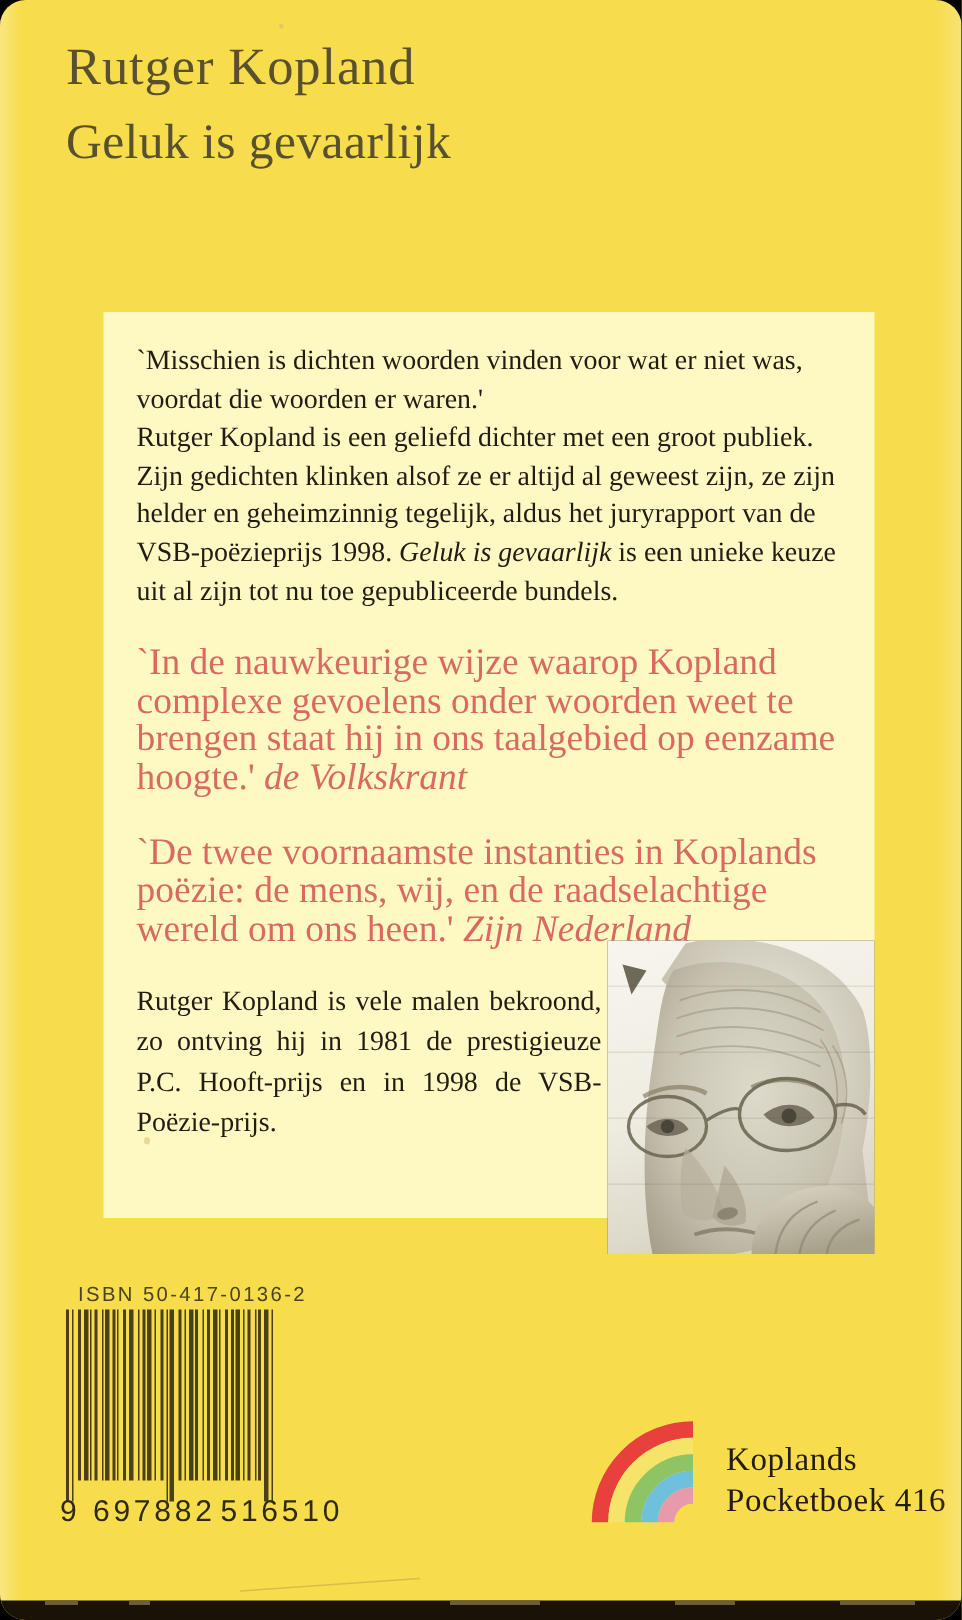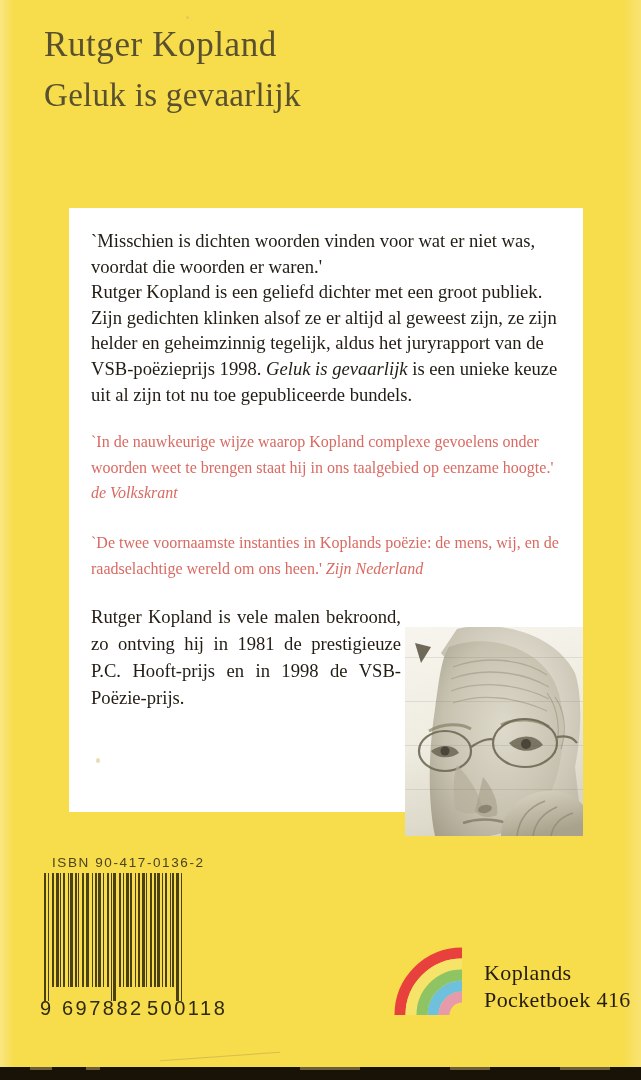--- a/index.html
+++ b/index.html
@@ -7,20 +7,21 @@
     padding: 0;
     background: #000;
   }
   #page {
     position: relative;
     width: 641px;
     height: 1080px;
     overflow: hidden;
     background: #F7DC4C;
     font-family: "Liberation Serif", "DejaVu Serif", serif;
+    border-radius: 17px;
   }
 
   
   #page::before {
     content: "";
     position: absolute;
     left: 0; top: 0; bottom: 0;
     width: 14px;
     background: linear-gradient(to right, rgba(255,255,255,0.30), rgba(255,255,255,0.0));
     pointer-events: none;
@@ -74,38 +75,38 @@
     white-space: nowrap;
   }
 
   
   .text-panel {
     position: absolute;
     left: 69px;
     top: 208px;
     width: 514px;
     height: 604px;
-    background: #ffffff;
+    background: #fef9c3;
     z-index: 10;
   }
   .panel-inner {
     padding: 20px 22px 0 22px;
   }
   .blurb {
     color: #221c14;
     font-size: 18.6px;
     line-height: 25.6px;
     text-align: left;
     margin: 0;
   }
   .blurb .it { font-style: italic; }
 
   .quote {
     color: #D96A62;
-    font-size: 16px;
+    font-size: 25px;
     line-height: 25.6px;
     margin: 0;
   }
   .quote .src { font-style: italic; }
 
   .q1 { margin-top: 22px; }
   .q2 { margin-top: 24px; }
 
   .bio {
     color: #221c14;
@@ -323,21 +324,21 @@
       <g opacity="0.12" fill="#5a543f">
         <rect x="0" y="30" width="178" height="1"></rect>
         <rect x="0" y="74" width="178" height="1"></rect>
         <rect x="0" y="118" width="178" height="1"></rect>
         <rect x="0" y="162" width="178" height="1"></rect>
       </g>
     </svg>
   </div>
 
   <div class="barcode-block">
-    <div class="isbn-text">ISBN 90-417-0136-2</div>
+    <div class="isbn-text">ISBN 50-417-0136-2</div>
     <div class="bars" id="bars">
         <i style="left: 0px; width: 2px;"></i>
         <i style="left: 4px; width: 1px;"></i>
         <i class="short" style="left: 8px; width: 2px;"></i>
         <i class="short" style="left: 12px; width: 3px;"></i>
         <i class="short" style="left: 16px; width: 1px;"></i>
         <i class="short" style="left: 19px; width: 2px;"></i>
         <i class="short" style="left: 24px; width: 1px;"></i>
         <i class="short" style="left: 26px; width: 3px;"></i>
         <i class="short" style="left: 31px; width: 2px;"></i>
@@ -365,21 +366,21 @@
         <i class="short" style="left: 118px; width: 1px;"></i>
         <i class="short" style="left: 121px; width: 2px;"></i>
         <i class="short" style="left: 126px; width: 1px;"></i>
         <i class="short" style="left: 128px; width: 2px;"></i>
         <i style="left: 132px; width: 3px;"></i>
         <i style="left: 137px; width: 1px;"></i>
       </div>
     <div class="barcode-digits">
       <span class="d-left">9</span>
       <span class="d-mid">697882</span>
-      <span class="d-right">500118</span>
+      <span class="d-right">516510</span>
     </div>
   </div>
 
   <div class="imprint">
     <svg class="rainbow-mark" viewBox="0 0 80 72" aria-hidden="true">
       <g fill="none" stroke-linecap="butt">
         <path d="M8 72 A62 62 0 0 1 70 10" stroke="#E8403C" stroke-width="11"></path>
         <path d="M19 72 A51 51 0 0 1 70 21" stroke="#F5E36A" stroke-width="11"></path>
         <path d="M30 72 A40 40 0 0 1 70 32" stroke="#8FC464" stroke-width="11"></path>
         <path d="M41 72 A29 29 0 0 1 70 43" stroke="#6FC0DC" stroke-width="11"></path>

